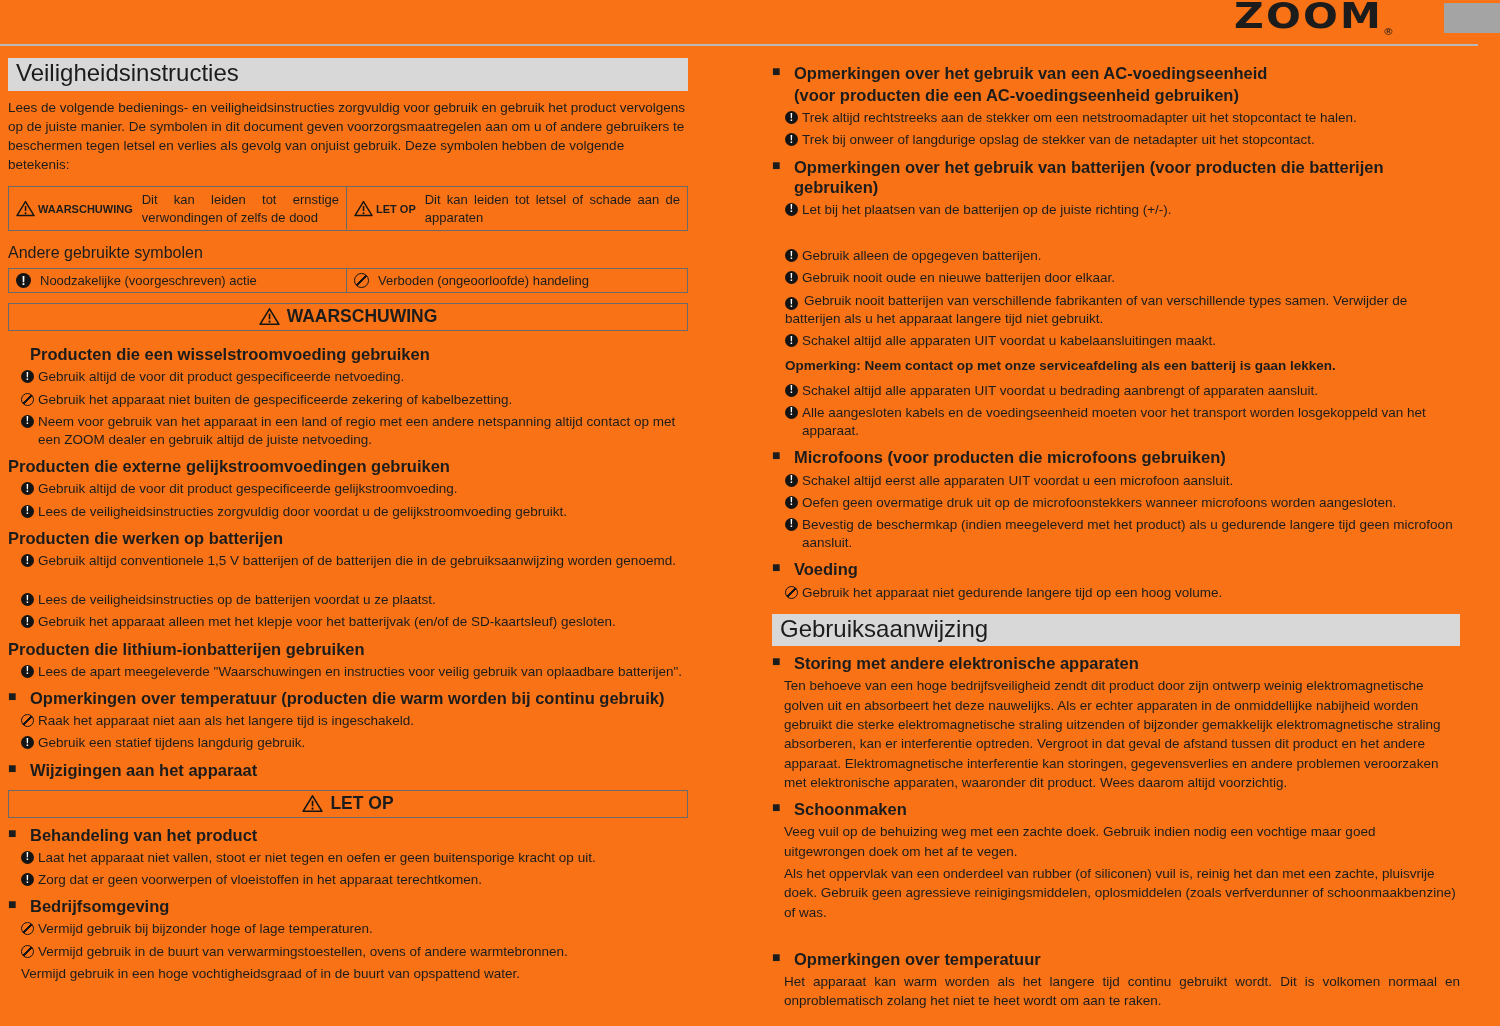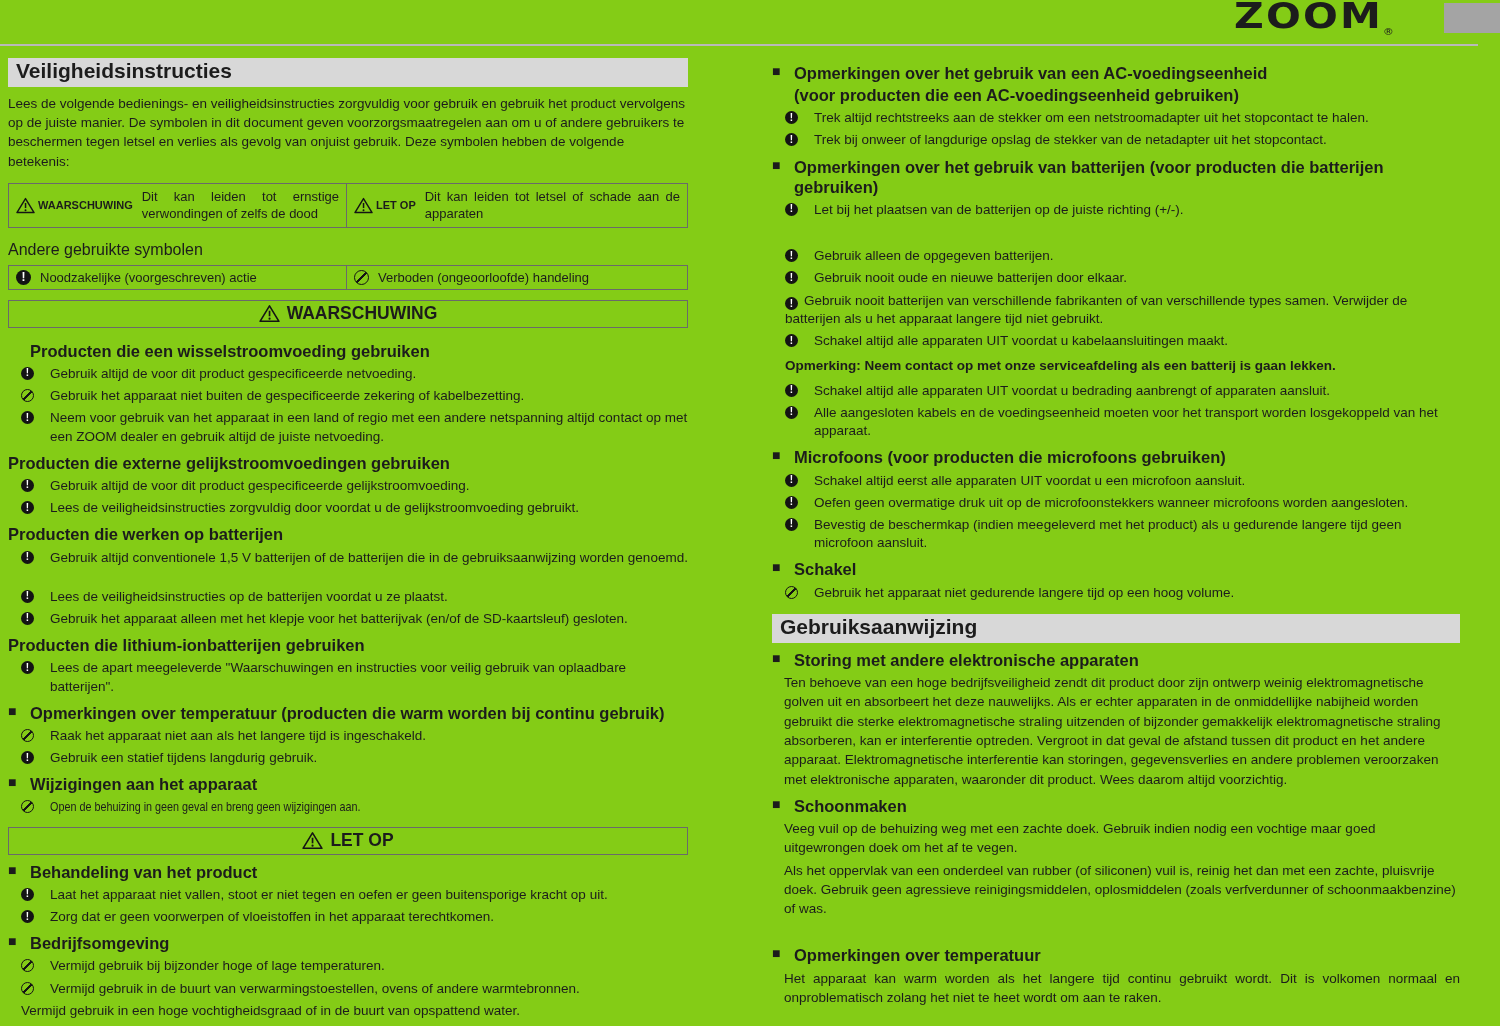--- a/index.html
+++ b/index.html
@@ -1,47 +1,47 @@
 <!DOCTYPE html>
 <html><head>
 <meta charset="utf-8">
 <style>
   html,body{margin:0;padding:0;background:#fff;}
-  .page{position:relative;width:1500px;height:1026px;background:#84cc16;overflow:hidden;
+  .page{position:relative;width:1500px;height:1026px;background:#f97316;overflow:hidden;
         font-family:"Liberation Sans",sans-serif;color:#1c1c1c;}
   
   .logo{position:absolute;top:0px;left:1234px;font-weight:bold;font-size:38px;line-height:34px;
         letter-spacing:2px;font-family:"DejaVu Sans",sans-serif;transform:scale(1.08,.92);transform-origin:left top;}
   .logo .reg{font-size:10px;font-weight:normal;vertical-align:-8px;letter-spacing:0;}
   .corner-block{position:absolute;top:3px;right:0;width:56px;height:30px;background:#a4a4a4;}
   .top-rule{position:absolute;left:0;top:44px;width:1478px;height:2px;background:#b9b9b9;}
   
   .col-left{position:absolute;left:8px;top:58px;width:680px;}
   .col-right{position:absolute;left:772px;top:56px;width:688px;}
   
-  .title-bar{background:#d8d8d8;font-size:21px;font-weight:bold;padding:1px 8px 4px;line-height:1.15;}
+  .title-bar{background:#d8d8d8;font-size:24px;font-weight:normal;padding:1px 8px 4px;line-height:1.15;}
   .intro{font-size:13.5px;line-height:1.42;margin:7px 0 12px;}
   .grid2{display:grid;grid-template-columns:337px 1fr;border:1px solid #6a6a6a;}
   .cell{display:flex;align-items:center;padding:4px 7px;gap:9px;}
   .cell + .cell{border-left:1px solid #6a6a6a;}
   .lt-label{display:flex;align-items:center;gap:3px;font-weight:bold;font-size:11px;white-space:nowrap;flex:0 0 auto;}
   .lt-desc{font-size:13px;line-height:1.35;text-align:justify;}
   .sym-text{font-size:13px;}
   .symbols-heading{font-size:16px;font-weight:normal;margin:13px 0 6px;}
   .banner{border:1px solid #6a6a6a;display:flex;justify-content:center;align-items:center;gap:7px;
           padding:2px 0 3px;margin:10px 0 2px;font-size:17.5px;font-weight:bold;}
   
   .sec{margin-top:7px;}
   .sec-h{font-weight:bold;font-size:16.5px;line-height:1.22;position:relative;}
   .sec-h.marked{padding-left:22px;}
   .marker{position:absolute;left:0;top:0;font-size:14px;}
   .marker::before{content:"■";}
   .sec-h2{font-weight:bold;font-size:16.5px;line-height:1.22;padding-left:22px;margin-top:2px;}
   .sec-sub{font-weight:bold;font-size:16.5px;padding-left:22px;margin-top:13px;line-height:1.22;}
-  .item{display:flex;align-items:flex-start;gap:16px;padding-left:13px;margin-top:4px;
+  .item{display:flex;align-items:flex-start;gap:4px;padding-left:13px;margin-top:4px;
         font-size:13.5px;line-height:1.35;}
   .item .ic{flex:0 0 auto;margin-top:2px;}
   .item.inline{display:block;}
   .item.inline .ic{display:inline-flex;vertical-align:-2px;margin-right:6px;}
   .note{padding-left:13px;margin-top:6px;font-size:13.5px;font-weight:bold;line-height:1.35;}
   .para{padding-left:12px;margin-top:3px;font-size:13.5px;line-height:1.43;}
   .justify{text-align:justify;}
   .condensed{display:inline-block;transform:scaleX(.8);transform-origin:left center;white-space:nowrap;}
   .sec-spacer{width:100%;}
   
@@ -172,24 +172,20 @@
             <span class="ic ic-prohibit"></span>
             <span class="item-text">Raak het apparaat niet aan als het langere tijd is ingeschakeld.</span>
           </div>
           <div class="item">
             <span class="ic ic-action"></span>
             <span class="item-text">Gebruik een statief tijdens langdurig gebruik.</span>
           </div>
         </section>
         <section class="sec">
           <div class="sec-h marked"><span class="marker"></span><span class="h-text">Wijzigingen aan het apparaat</span></div>
-          <div class="item">
-            <span class="ic ic-prohibit"></span>
-            <span class="item-text condensed">Open de behuizing in geen geval en breng geen wijzigingen aan.</span>
-          </div>
         </section>
       </div>
 
     <div class="banner">
       <svg class="tri" width="21" height="19" viewBox="0 0 24 21">
           <path d="M12 1.8 L22.8 19.4 H1.2 Z" fill="none" stroke="#141414" stroke-width="1.8" stroke-linejoin="round"></path>
           <rect x="11.1" y="7.3" width="1.9" height="6.4" fill="#141414"></rect>
           <circle cx="12.05" cy="16.4" r="1.25" fill="#141414"></circle>
         </svg>
       <span>LET OP</span>
@@ -278,21 +274,21 @@
           <div class="item">
             <span class="ic ic-action"></span>
             <span class="item-text">Oefen geen overmatige druk uit op de microfoonstekkers wanneer microfoons worden aangesloten.</span>
           </div>
           <div class="item">
             <span class="ic ic-action"></span>
             <span class="item-text">Bevestig de beschermkap (indien meegeleverd met het product) als u gedurende langere tijd geen microfoon aansluit.</span>
           </div>
         </section>
         <section class="sec">
-          <div class="sec-h marked"><span class="marker"></span><span class="h-text">Schakel</span></div>
+          <div class="sec-h marked"><span class="marker"></span><span class="h-text">Voeding</span></div>
           <div class="item">
             <span class="ic ic-prohibit"></span>
             <span class="item-text">Gebruik het apparaat niet gedurende langere tijd op een hoog volume.</span>
           </div>
         </section>
       </div>
 
     <div class="title-bar usage-bar">Gebruiksaanwijzing</div>
     <div id="usage-sections">
         <section class="sec">

